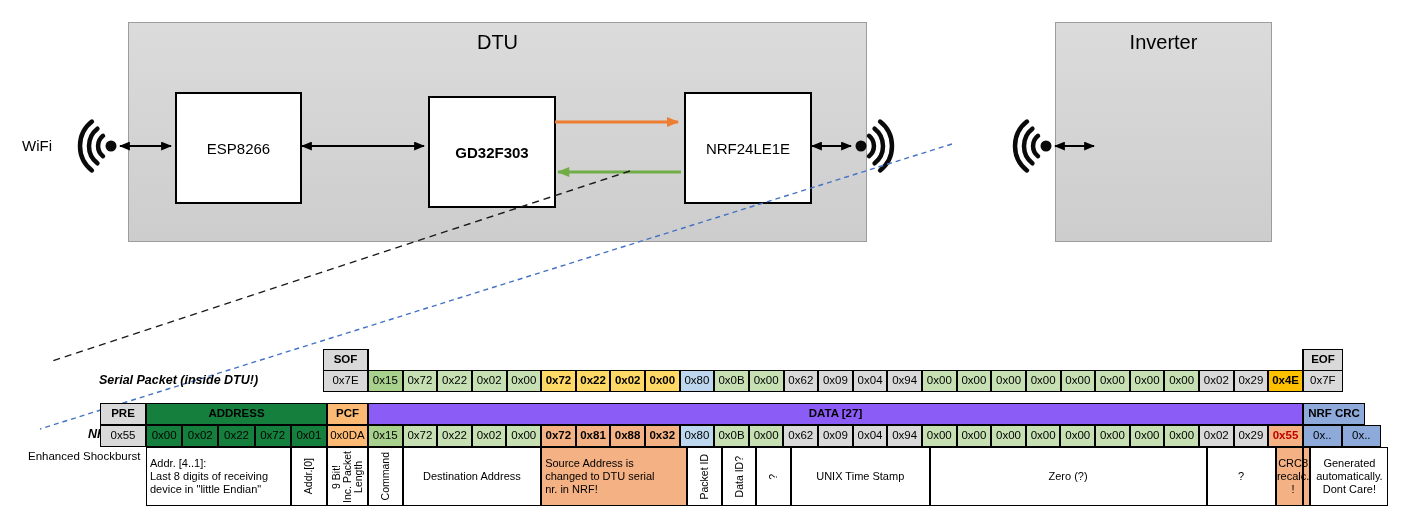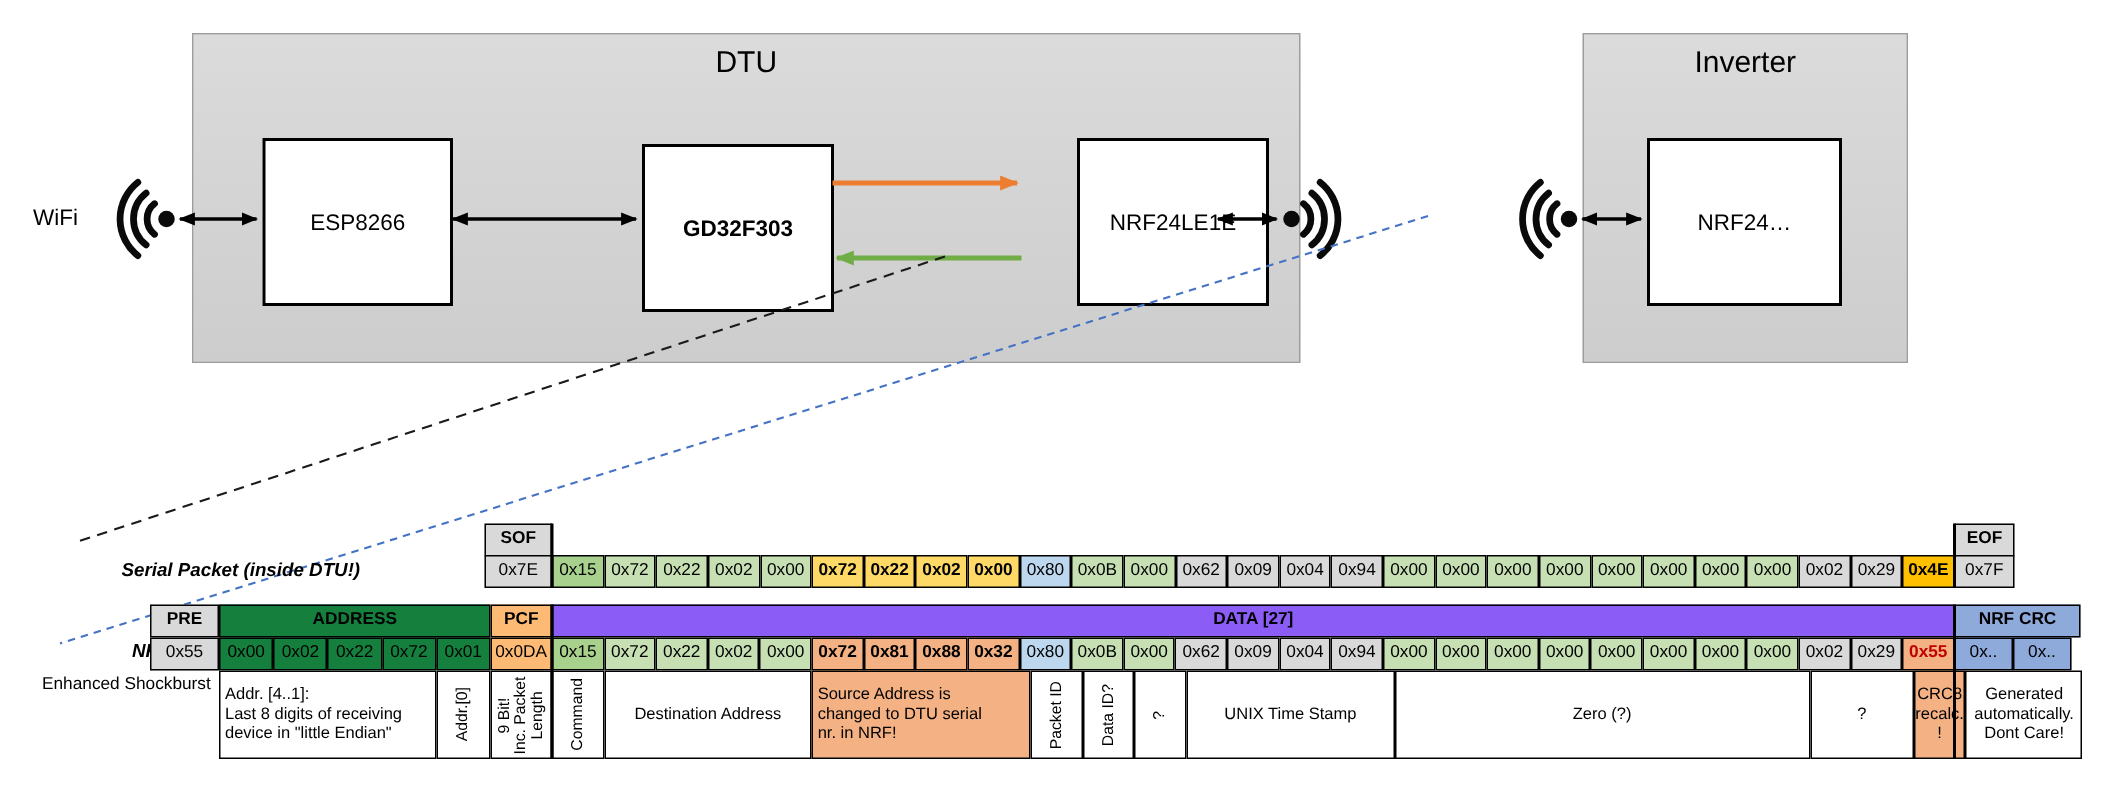--- a/index.html
+++ b/index.html
@@ -16,21 +16,21 @@
   #svg-overlay{position:absolute;left:0;top:0;pointer-events:none;}
 
   
   .pkt-label{position:absolute;font-size:12.5px;font-weight:bold;font-style:italic;}
   .plain-label{position:absolute;font-size:11.5px;}
   .row{position:absolute;display:flex;align-items:flex-start;}
   .cell{flex:none;height:22px;box-sizing:border-box;border:1px solid #000;
         font-size:11.5px;line-height:19px;text-align:center;background:#fff;overflow:hidden;}
   .hcell{font-weight:bold;}
   .w-sof{width:45px}.w-eof{width:40px}.w-pre{width:46px}.w-addr{width:36.2px}
-  .w-addrspan{width:181px}.w-pcf{width:41px}.w-data{width:935px}.w-crc{width:39px}.w-crcspan{width:84px}
+  .w-addrspan{width:181px}.w-pcf{width:41px}.w-data{width:935px}.w-crc{width:39px}.w-crcspan{width:62px}
   .bg-gray{background:#D9D9D9}.bg-gold{background:#15803d}.bg-bluel{background:#fdba74}
   .bg-bluem{background:#8EAADB}.bg-hdr{background:#8b5cf6}
   .acell{flex:none;height:59px;box-sizing:border-box;border:1px solid #000;background:#fff;
          display:flex;align-items:center;justify-content:center;font-size:11px;
          line-height:1.18;text-align:center;white-space:pre-line;overflow:hidden;}
   .acell.left{justify-content:flex-start;text-align:left;padding:1px 3px;}
   .acell.rot .atext{writing-mode:vertical-rl;transform:rotate(180deg);font-size:10.5px;line-height:1.05;}
   .vdiv{position:absolute;width:2.5px;background:#000;}
 </style>
 </head>
@@ -44,25 +44,22 @@
   <div class="graybox" style="left:1055px;top:22px;width:215px;height:218px;">
     <div class="gtitle">Inverter</div>
   </div>
 
   <div class="chipbox" style="left:175px;top:92px;width:123px;height:108px;justify-content:center;">
     <span>ESP8266</span>
   </div>
   <div class="chipbox" style="left:428px;top:96px;width:124px;height:108px;font-weight:bold;">
     <span>GD32F303</span>
   </div>
-  <div class="chipbox" style="left:684px;top:92px;width:124px;height:108px;margin-left:34px;">
+  <div class="chipbox" style="left:684px;top:92px;width:124px;height:108px;">
     <span>NRF24LE1E</span>
-  </div>
-  <div class="chipbox" style="left:1098px;top:92px;width:126px;height:108px;">
-    <span>NRF24…</span>
   </div>
 
   <div id="wifi-label">WiFi</div>
 
   <svg id="svg-overlay" width="1406" height="523" viewBox="0 0 1406 523">
     <defs>
       <marker id="ab" viewBox="0 0 10 8" refX="9" refY="4" markerUnits="userSpaceOnUse" markerWidth="11" markerHeight="9" orient="auto-start-reverse">
         <path d="M0,0 L10,4 L0,8 z" fill="#000"></path>
       </marker>
       <marker id="ao" viewBox="0 0 10 8" refX="9" refY="4" markerUnits="userSpaceOnUse" markerWidth="13" markerHeight="10" orient="auto-start-reverse">
@@ -98,21 +95,21 @@
     <line x1="302" y1="146" x2="424" y2="146" stroke="#000" stroke-width="2.2" marker-start="url(#ab)" marker-end="url(#ab)"></line>
     <line x1="555" y1="122" x2="678" y2="122" stroke="#ED7D31" stroke-width="3.2" marker-end="url(#ao)"></line>
     <line x1="681" y1="172" x2="558" y2="172" stroke="#70AD47" stroke-width="3.2" marker-end="url(#ag)"></line>
     <line x1="812" y1="146" x2="851" y2="146" stroke="#000" stroke-width="2.2" marker-start="url(#ab)" marker-end="url(#ab)"></line>
     <line x1="1055" y1="146" x2="1094" y2="146" stroke="#000" stroke-width="2.2" marker-start="url(#ab)" marker-end="url(#ab)"></line>
 
     <line x1="630" y1="171" x2="52" y2="361" stroke="#1a1a1a" stroke-width="1.4" stroke-dasharray="7 5"></line>
     <line x1="952" y1="144" x2="40" y2="429" stroke="#4472C4" stroke-width="1.4" stroke-dasharray="5 4"></line>
   </svg>
 
-  <div class="pkt-label" style="left:81px;top:373px;">Serial Packet (inside DTU!)</div>
+  <div class="pkt-label" style="left:99px;top:373px;">Serial Packet (inside DTU!)</div>
 
   <div class="cell hcell bg-gray w-sof" style="position:absolute;left:323px;top:349px;">SOF</div>
   <div class="cell hcell bg-gray w-eof" style="position:absolute;left:1303px;top:349px;">EOF</div>
 
   <div class="row" style="left:323px;top:370px;">
     <div class="cell bg-gray w-sof">0x7E</div>
     <span id="serial-bytes" style="display:contents"><div class="cell" style="width: 34.63px; background: rgb(169, 209, 142);">0x15</div><div class="cell" style="width: 34.63px; background: rgb(198, 224, 180);">0x72</div><div class="cell" style="width: 34.63px; background: rgb(198, 224, 180);">0x22</div><div class="cell" style="width: 34.63px; background: rgb(198, 224, 180);">0x02</div><div class="cell" style="width: 34.63px; background: rgb(198, 224, 180);">0x00</div><div class="cell" style="width: 34.63px; background: rgb(255, 217, 102); font-weight: 700;">0x72</div><div class="cell" style="width: 34.63px; background: rgb(255, 217, 102); font-weight: 700;">0x22</div><div class="cell" style="width: 34.63px; background: rgb(255, 217, 102); font-weight: 700;">0x02</div><div class="cell" style="width: 34.63px; background: rgb(255, 217, 102); font-weight: 700;">0x00</div><div class="cell" style="width: 34.63px; background: rgb(189, 215, 238);">0x80</div><div class="cell" style="width: 34.63px; background: rgb(198, 224, 180);">0x0B</div><div class="cell" style="width: 34.63px; background: rgb(198, 224, 180);">0x00</div><div class="cell" style="width: 34.63px; background: rgb(217, 217, 217);">0x62</div><div class="cell" style="width: 34.63px; background: rgb(217, 217, 217);">0x09</div><div class="cell" style="width: 34.63px; background: rgb(217, 217, 217);">0x04</div><div class="cell" style="width: 34.63px; background: rgb(217, 217, 217);">0x94</div><div class="cell" style="width: 34.63px; background: rgb(198, 224, 180);">0x00</div><div class="cell" style="width: 34.63px; background: rgb(198, 224, 180);">0x00</div><div class="cell" style="width: 34.63px; background: rgb(198, 224, 180);">0x00</div><div class="cell" style="width: 34.63px; background: rgb(198, 224, 180);">0x00</div><div class="cell" style="width: 34.63px; background: rgb(198, 224, 180);">0x00</div><div class="cell" style="width: 34.63px; background: rgb(198, 224, 180);">0x00</div><div class="cell" style="width: 34.63px; background: rgb(198, 224, 180);">0x00</div><div class="cell" style="width: 34.63px; background: rgb(198, 224, 180);">0x00</div><div class="cell" style="width: 34.63px; background: rgb(217, 217, 217);">0x02</div><div class="cell" style="width: 34.63px; background: rgb(217, 217, 217);">0x29</div><div class="cell" style="width: 34.63px; background: rgb(255, 192, 0); font-weight: 700;">0x4E</div></span>
     <div class="cell bg-gray w-eof">0x7F</div>
   </div>
 

